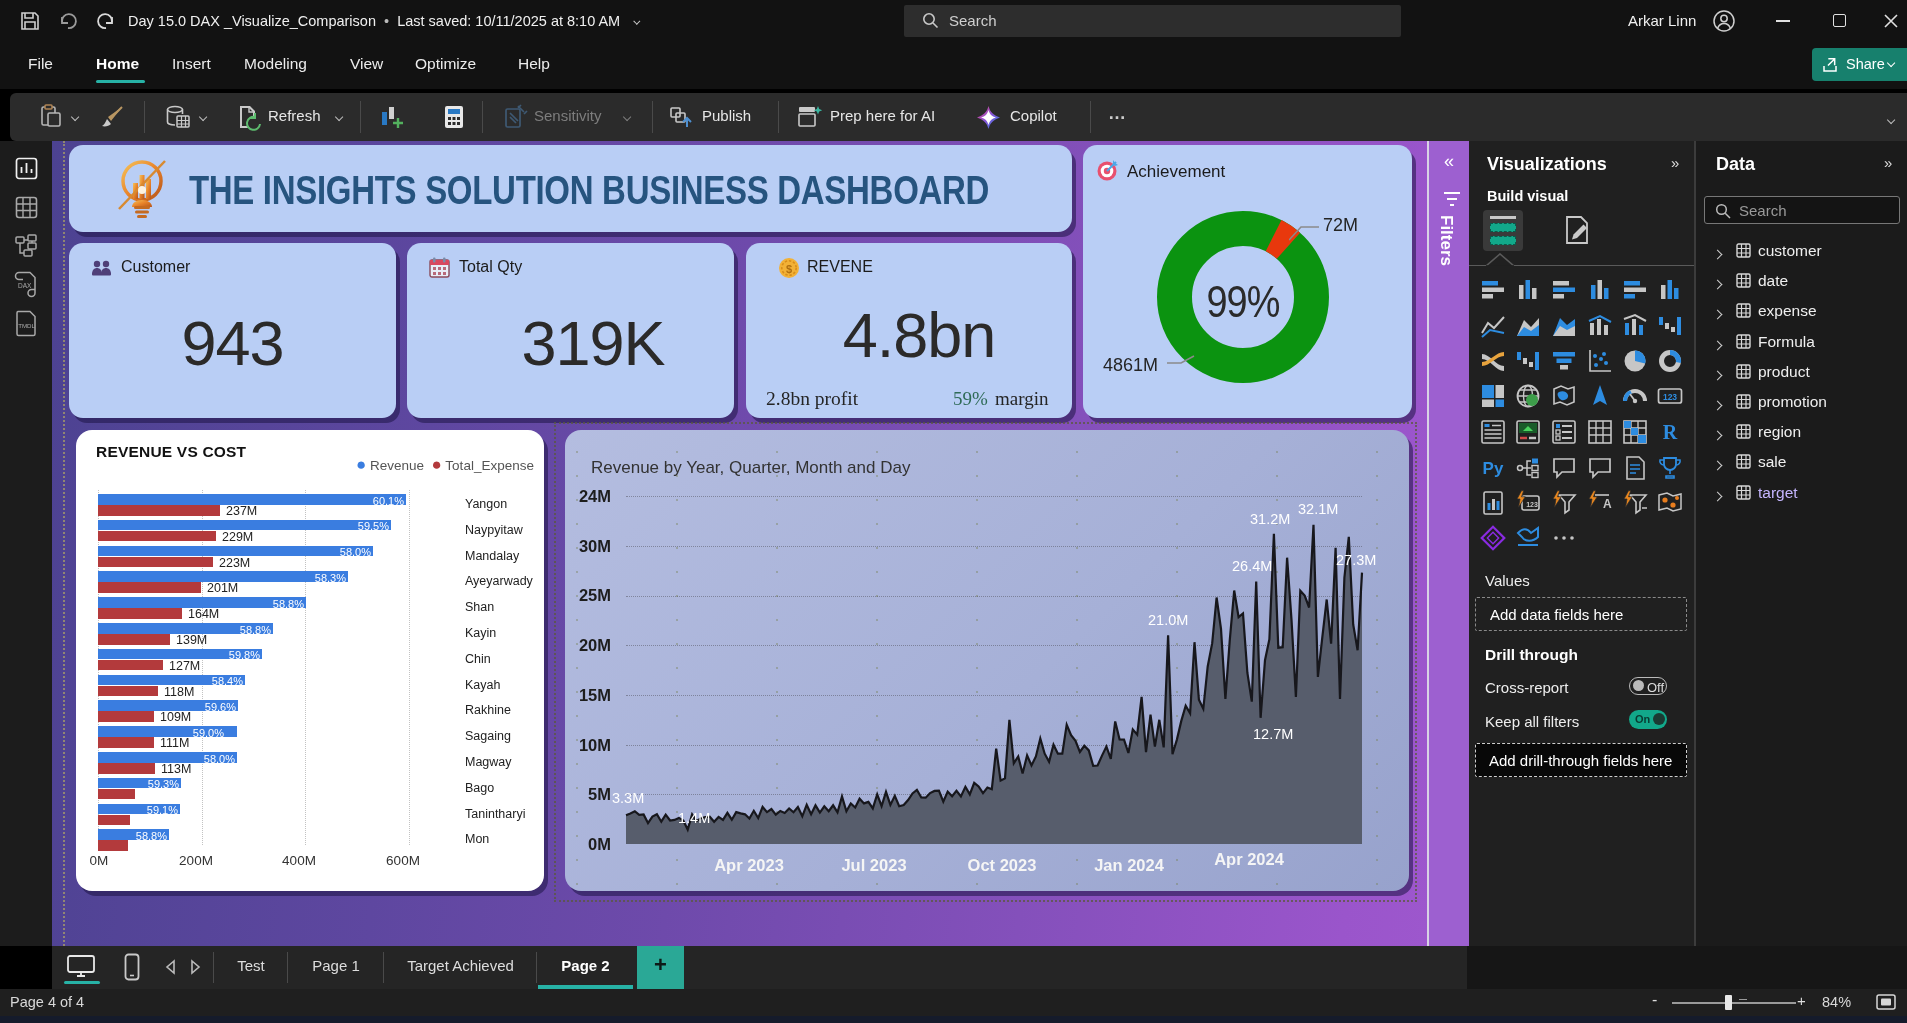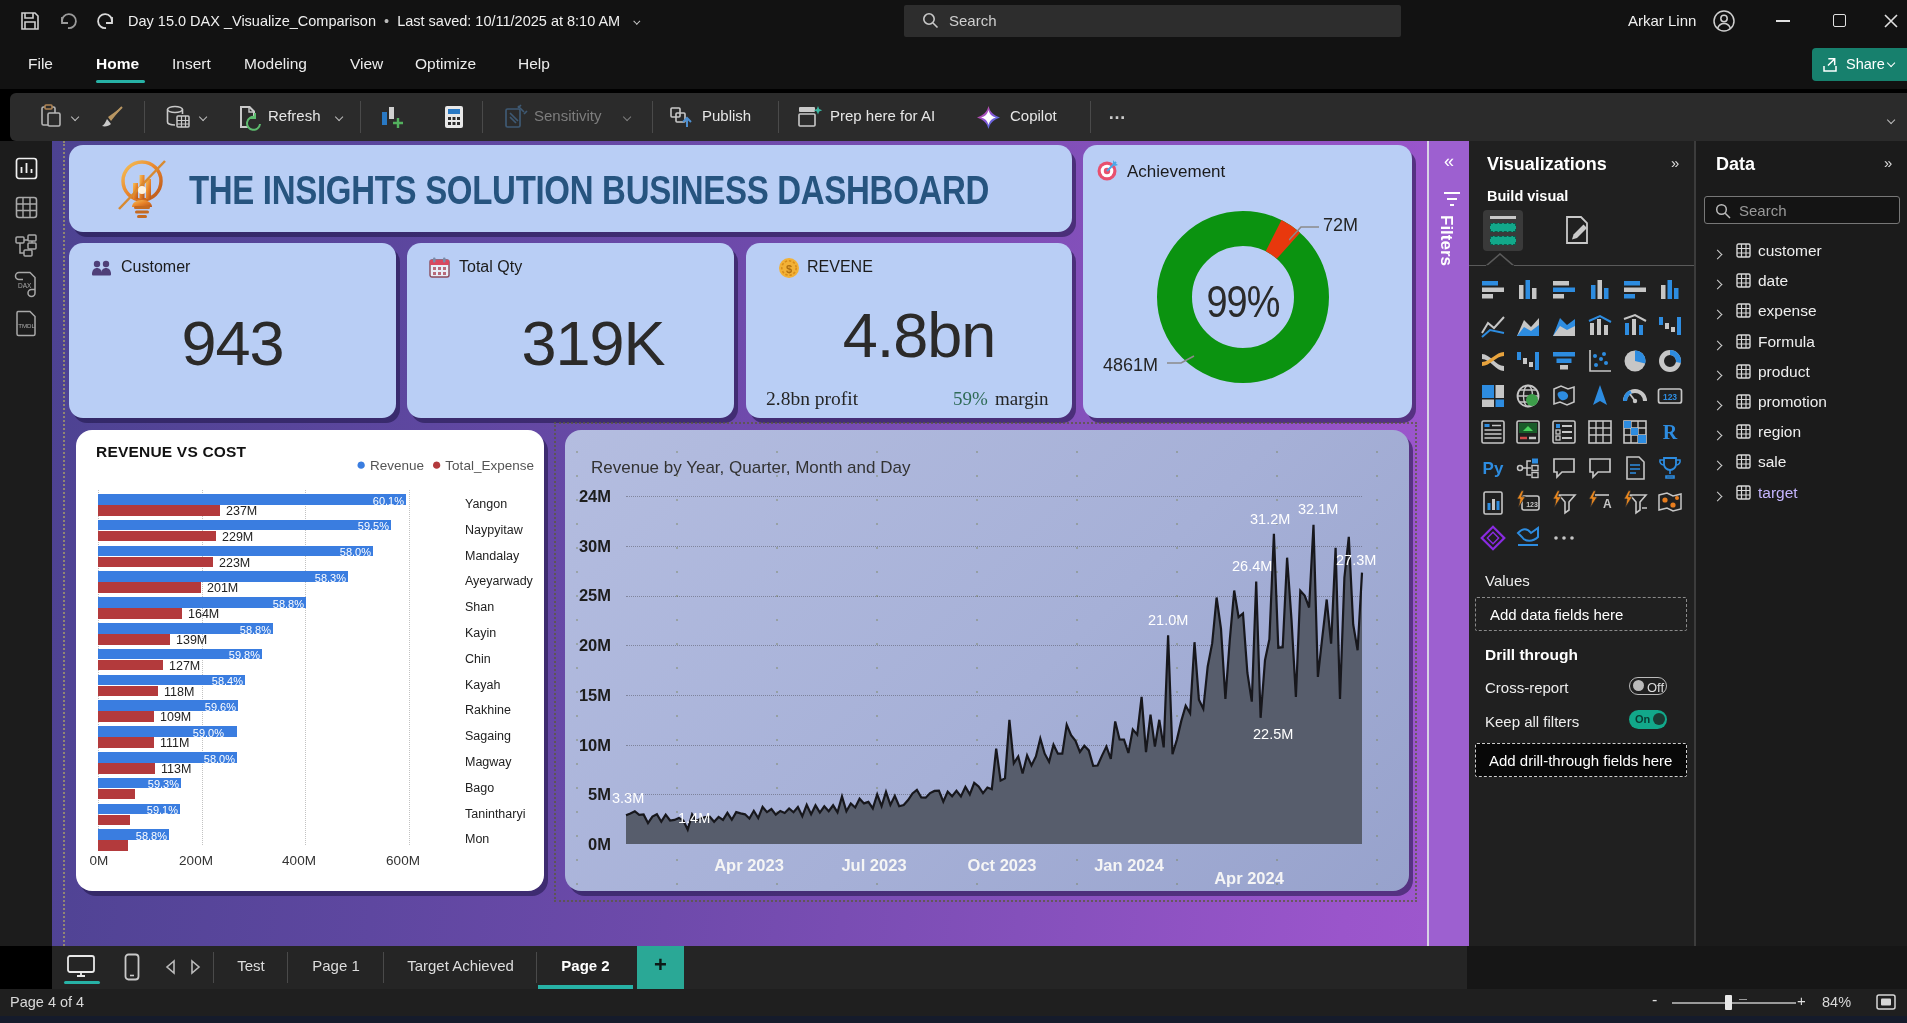--- a/index.html
+++ b/index.html
@@ -414,29 +414,29 @@
 <div class="ylab" style="left:0px;top:306px">10M</div>
 <div class="ylab" style="left:0px;top:256px">15M</div>
 <div class="ylab" style="left:0px;top:206px">20M</div>
 <div class="ylab" style="left:0px;top:156px">25M</div>
 <div class="ylab" style="left:0px;top:107px">30M</div>
 <div class="ylab" style="left:0px;top:57px">24M</div>
     <div class="xlab" style="left:134px;top:426px">Apr 2023</div>
 <div class="xlab" style="left:259px;top:426px">Jul 2023</div>
 <div class="xlab" style="left:387px;top:426px">Oct 2023</div>
 <div class="xlab" style="left:514px;top:426px">Jan 2024</div>
-<div class="xlab" style="left:634px;top:439px">Apr 2024</div>
+<div class="xlab" style="left:634px;top:420px">Apr 2024</div>
     <div class="clab" style="left:47px;top:360px">3.3M</div>
 <div class="clab" style="left:113px;top:380px">1.4M</div>
 <div class="clab" style="left:583px;top:182px">21.0M</div>
 <div class="clab" style="left:667px;top:128px">26.4M</div>
 <div class="clab" style="left:685px;top:81px">31.2M</div>
 <div class="clab" style="left:733px;top:71px">32.1M</div>
 <div class="clab" style="left:771px;top:122px">27.3M</div>
-<div class="clab" style="left:688px;top:296px">22.5M</div>
+<div class="clab" style="left:688px;top:296px">12.7M</div>
   </div>
   <div class="abs" style="left:502px;top:281px;width:863px;height:480px;border:2px dotted rgba(90,90,60,0.75);pointer-events:none"></div>
 </div>
 <div id="canvline"></div>
 <div id="filterstrip">
   <div class="abs" style="left:15px;top:10px;font-size:18px;color:#fff">«</div>
   <svg class="abs" style="left:14px;top:50px" width="18" height="16" viewBox="0 0 18 16">
       <path d="M1 2 h16 M4 8 h10 M7 14 h4" stroke="#fff" stroke-width="2.2"></path>
     </svg>
   <div class="abs" style="left:7px;top:74px;font-size:17px;font-weight:bold;color:#fff;writing-mode:vertical-rl">Filters</div>

